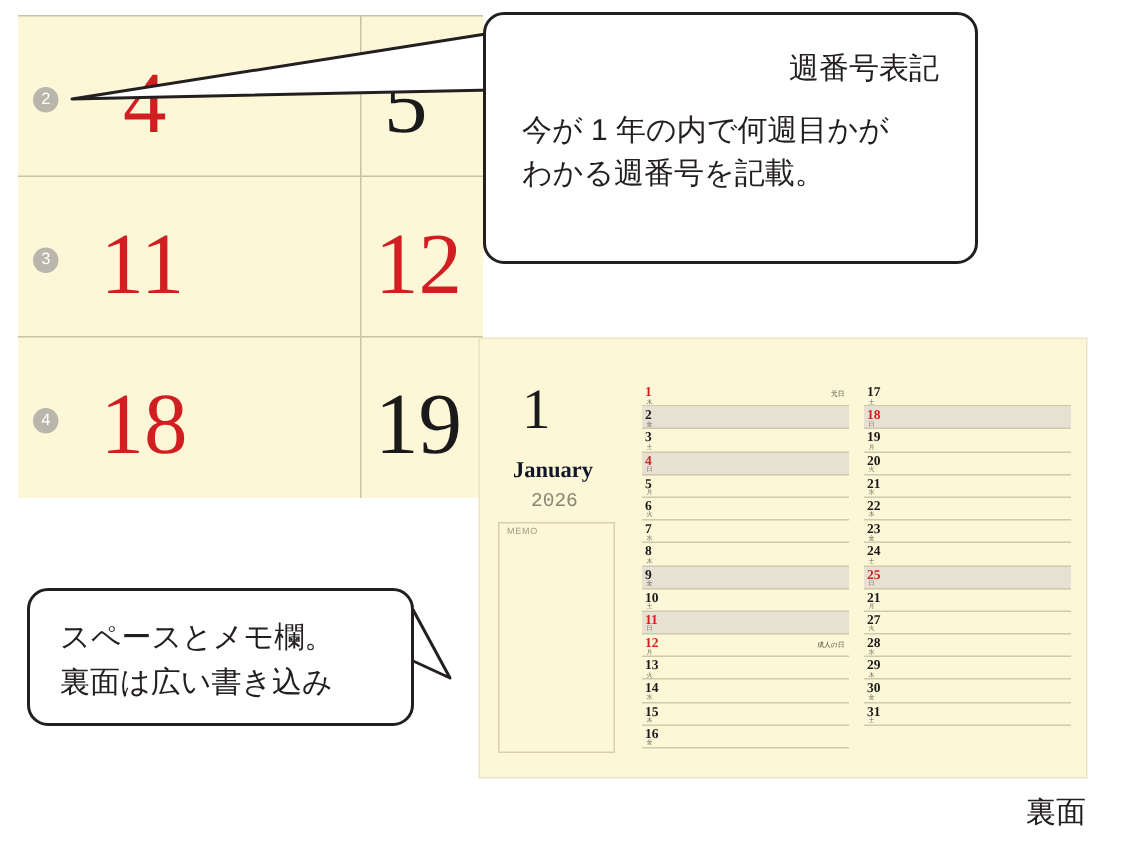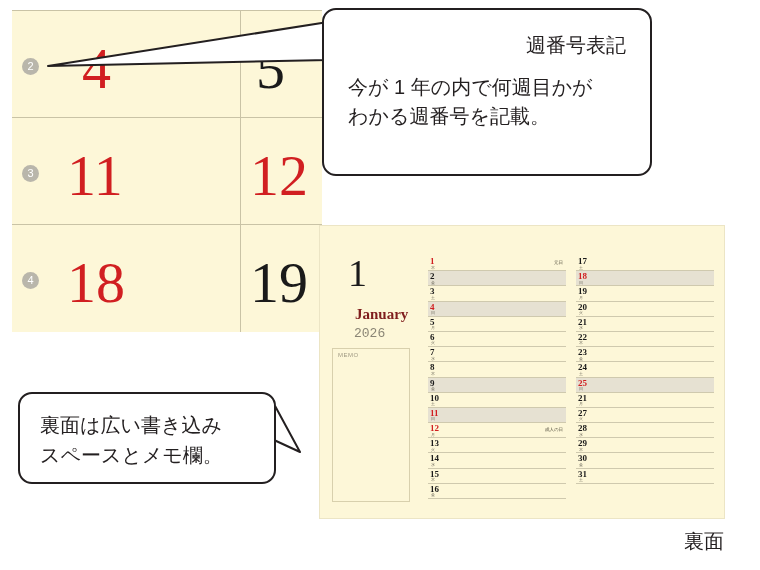--- a/index.html
+++ b/index.html
@@ -146,22 +146,21 @@
     color: #1a1a1a;
     line-height: 1;
   }
   .bp-month-name {
     position: absolute;
     left: 22px;
     top: 80px;
     font-family: "Liberation Serif", serif;
     font-size: 15px;
     font-weight: bold;
-    color: #7f1d1d;
-    margin-left: 13px;
+    color: #0f172a;
   }
   .bp-year {
     position: absolute;
     left: 34px;
     top: 100px;
     font-family: Liberation Mono, monospace;
     font-size: 13px;
     color: #8a8575;
   }
   .bp-memo-box {
@@ -265,22 +264,22 @@
   <rect x="262" y="404" width="14" height="38" fill="#ffffff"></rect>
 </svg>
 
 <div class="bubble" id="bubble-week">
   <div class="btext line1">週番号表記</div>
   <div class="btext line2">今が 1 年の内で何週目かが</div>
   <div class="btext line3">わかる週番号を記載。</div>
 </div>
 
 <div class="bubble" id="bubble-back">
+  <div class="btext line2">スペースとメモ欄。</div>
   <div class="btext line1">裏面は広い書き込み</div>
-  <div class="btext line2">スペースとメモ欄。</div>
 </div>
 
 <div class="backpage">
   <div class="bp-left">
     <div class="bp-month-num">1</div>
     <div class="bp-month-name">January</div>
     <div class="bp-year">2026</div>
     <div class="bp-memo-box">
       <div class="bp-memo-label">MEMO</div>
     </div>

